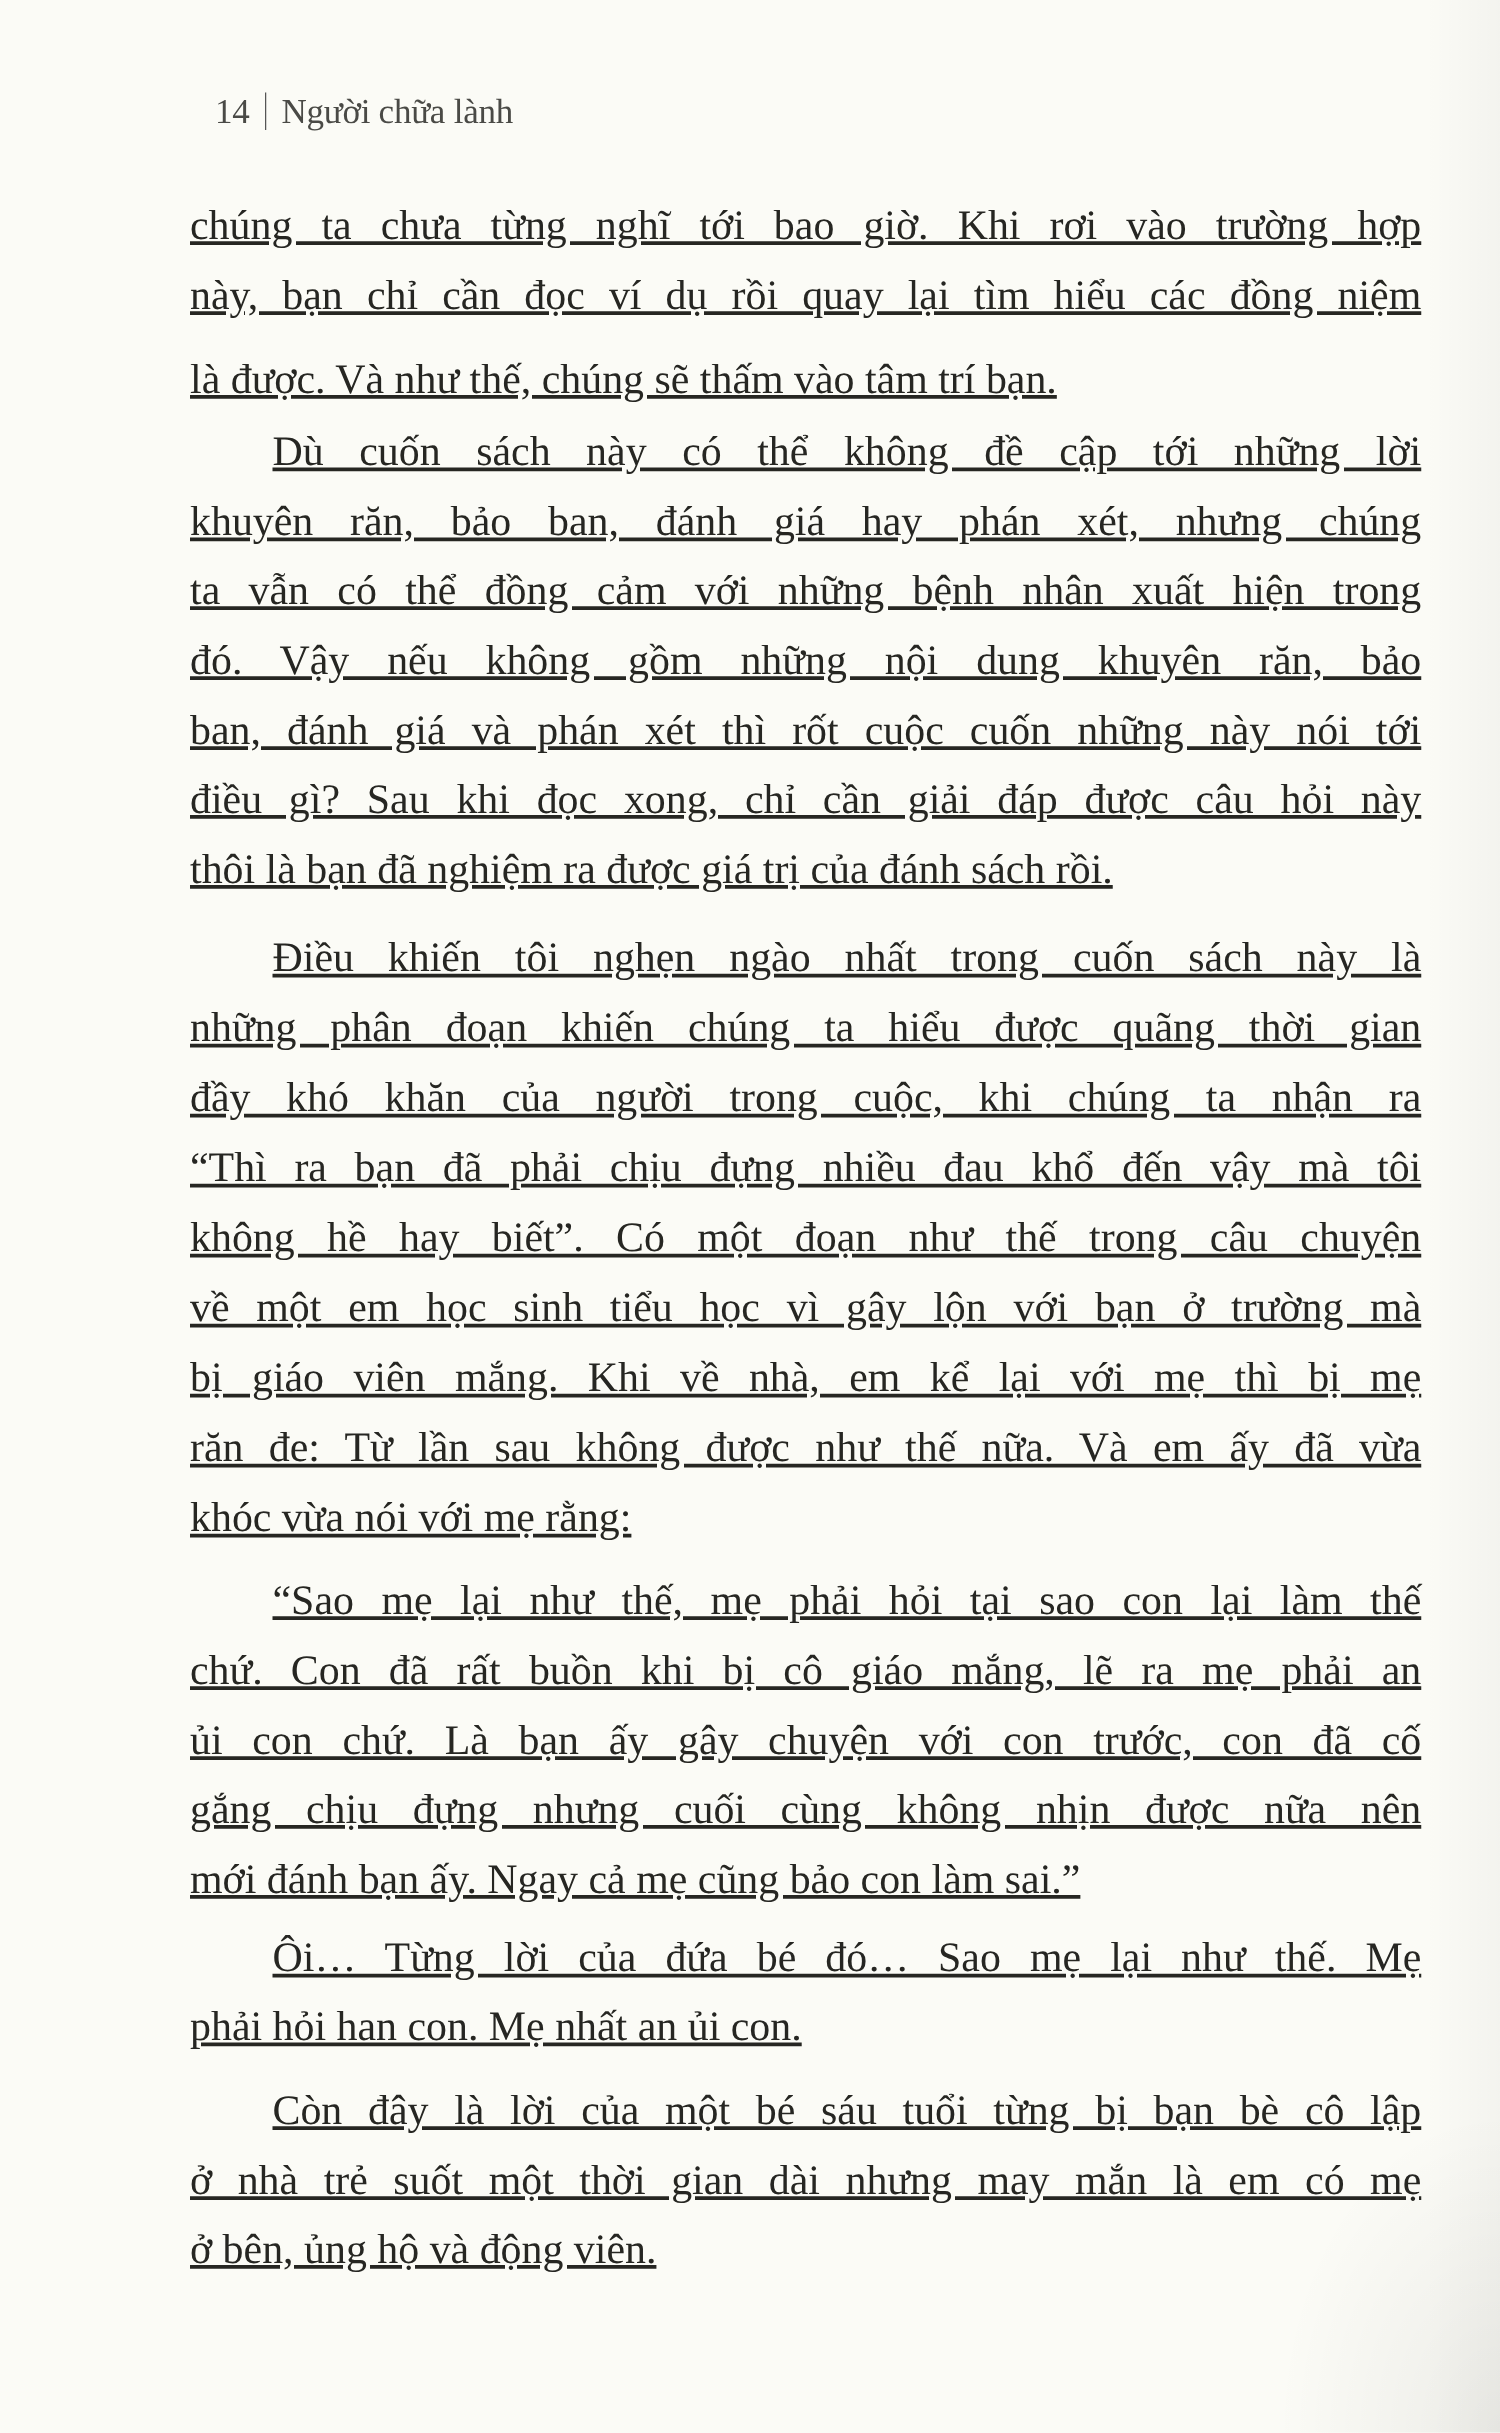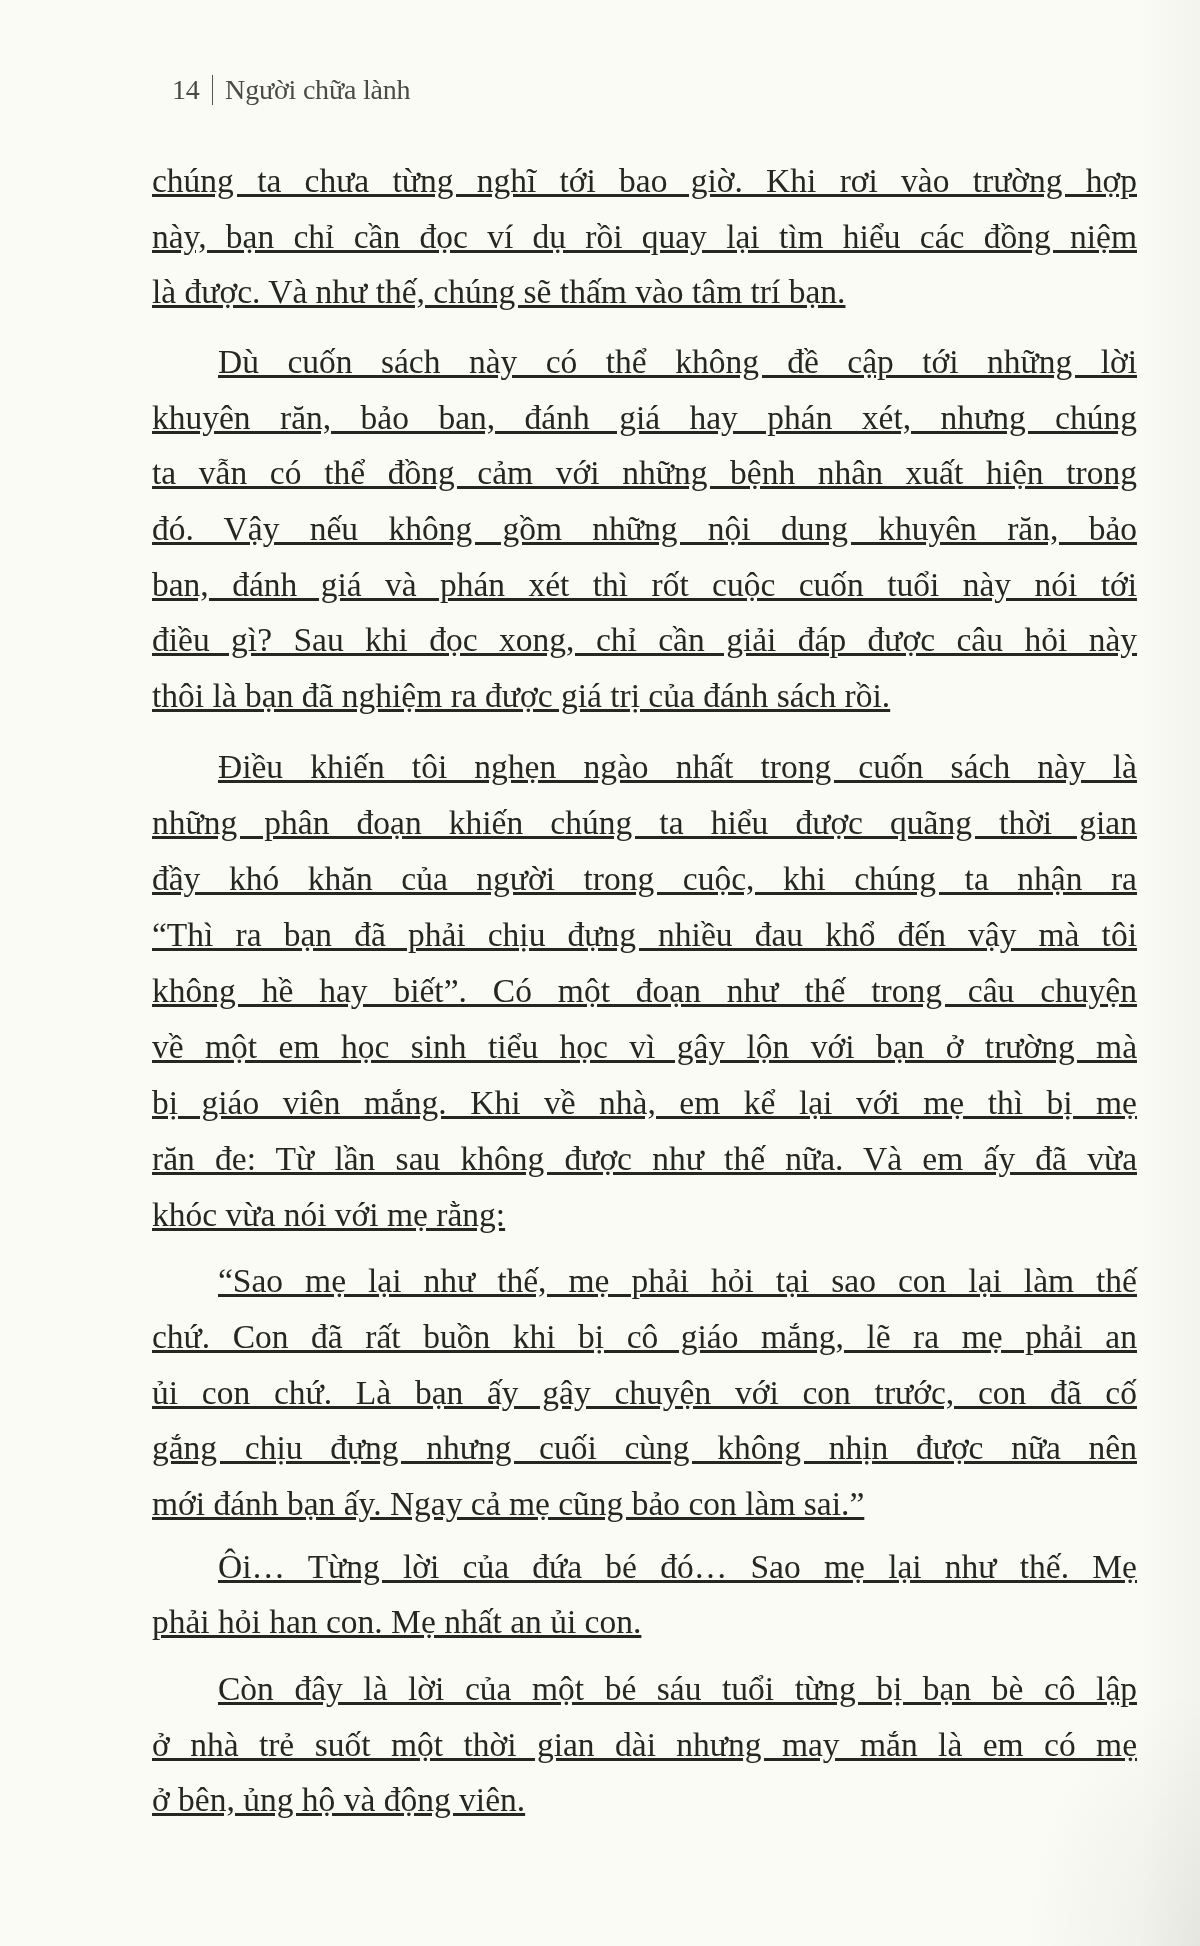--- a/index.html
+++ b/index.html
@@ -53,40 +53,40 @@
   <span>14</span><span class="sep"></span><span>Người chữa lành</span>
 </div>
 
 <div>
   <div class="line" style="top:161px">
       <span class="fill">chúng ta chưa từng nghĩ tới bao giờ. Khi rơi vào trường hợp</span>
     </div>
   <div class="line" style="top:217px">
       <span class="fill">này, bạn chỉ cần đọc ví dụ rồi quay lại tìm hiểu các đồng niệm</span>
     </div>
-  <div class="line last" style="top:272px">
+  <div class="line last" style="top:284px">
       <span class="fill">là được. Và như thế, chúng sẽ thấm vào tâm trí bạn.</span>
     </div>
 </div>
 
 <div>
   <div class="line indent" style="top:342px">
       <span class="fill">Dù cuốn sách này có thể không đề cập tới những lời</span>
     </div>
   <div class="line" style="top:398px">
       <span class="fill">khuyên răn, bảo ban, đánh giá hay phán xét, nhưng chúng</span>
     </div>
   <div class="line" style="top:453px">
       <span class="fill">ta vẫn có thể đồng cảm với những bệnh nhân xuất hiện trong</span>
     </div>
   <div class="line" style="top:509px">
       <span class="fill">đó. Vậy nếu không gồm những nội dung khuyên răn, bảo</span>
     </div>
   <div class="line" style="top:565px">
-      <span class="fill">ban, đánh giá và phán xét thì rốt cuộc cuốn tuổi này nói tới</span>
+      <span class="fill">ban, đánh giá và phán xét thì rốt cuộc cuốn những này nói tới</span>
     </div>
   <div class="line" style="top:620px">
       <span class="fill">điều gì? Sau khi đọc xong, chỉ cần giải đáp được câu hỏi này</span>
     </div>
   <div class="line last" style="top:676px">
       <span class="fill">thôi là bạn đã nghiệm ra được giá trị của đánh sách rồi.</span>
     </div>
 </div>
 
 <div>

